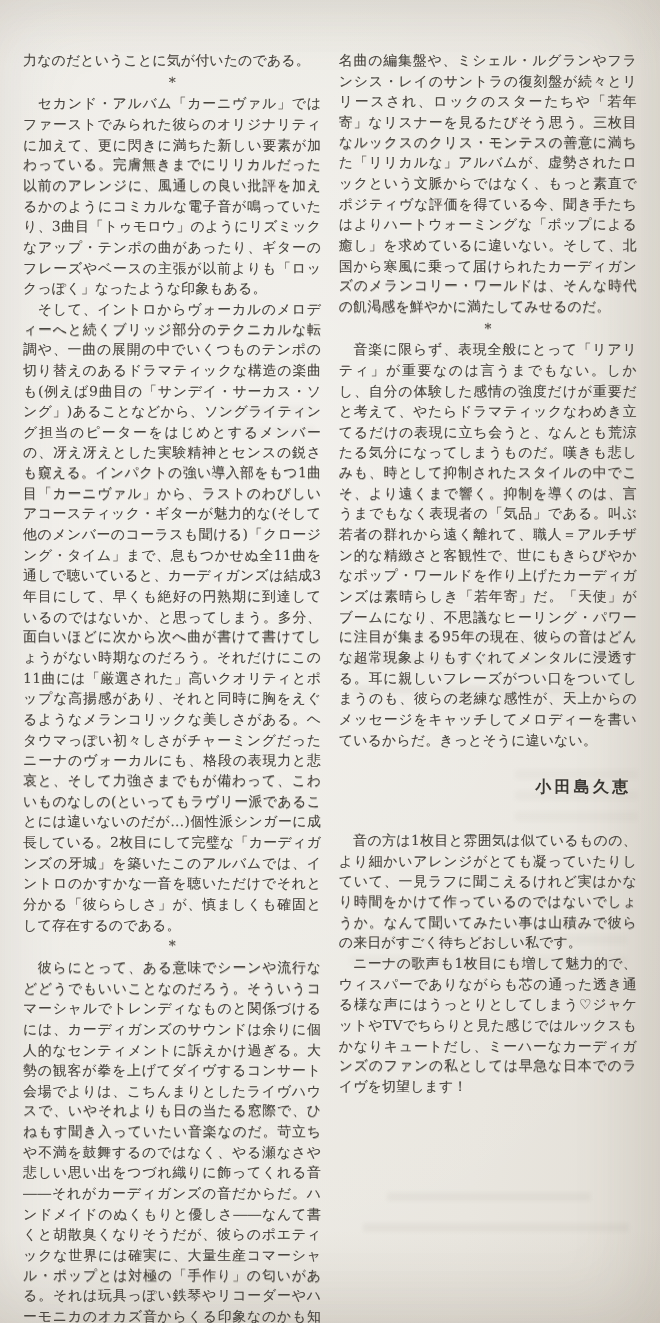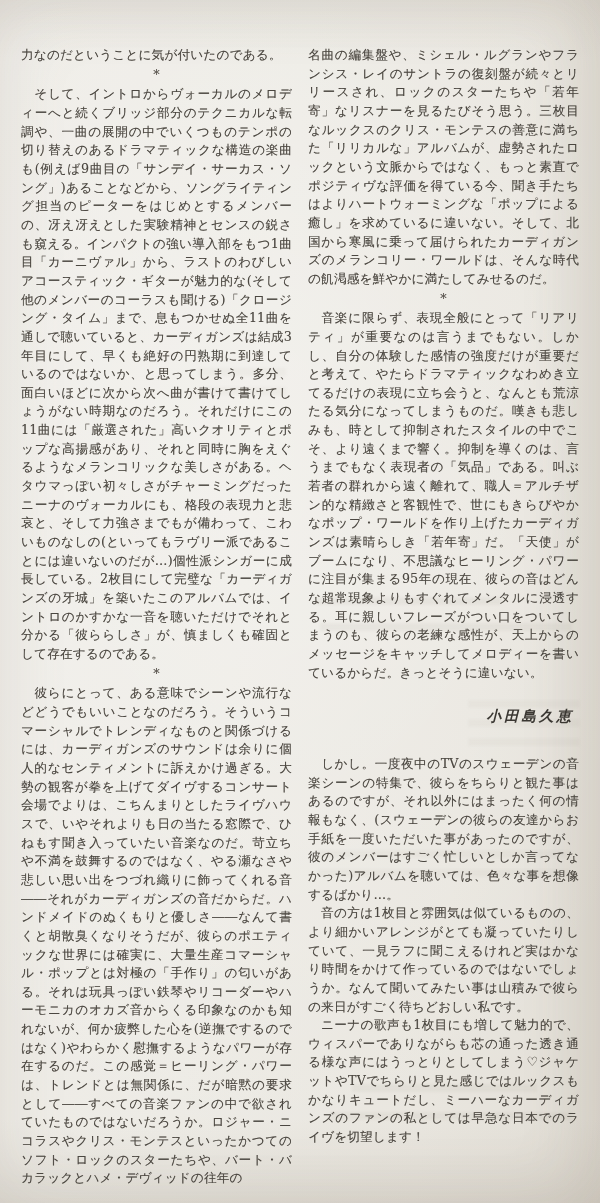--- a/index.html
+++ b/index.html
@@ -39,21 +39,21 @@
     display: block; text-align: center;
     margin: 1px 0; color: #55504a;
     letter-spacing: 0;
   }
   .signature {
     display: block; text-align: right;
     font-family: "DejaVu Sans", "Liberation Sans", sans-serif;
     font-weight: bold; color: #3a3732;
     text-shadow: none;
   }
-  .sig-1 { margin: 25px 5px 29px 0; font-size: 14.5px; letter-spacing: 3px; font-style: italic; }
+  .sig-1 { margin: 25px 5px 29px 0; font-size: 14.5px; letter-spacing: 3px; }
   .ghost {
     position: absolute; pointer-events: none; z-index: 1;
     filter: blur(1.7px); opacity: 0.45;
     background: repeating-linear-gradient(180deg,
       rgba(128,121,109,0.16) 0px, rgba(128,121,109,0.16) 8px,
       rgba(128,121,109,0) 8px, rgba(128,121,109,0) 19px);
   }
   .ghost-a { left: 316px; top: 597px;  width: 185px; height: 11px; }
   .ghost-b { left: 320px; top: 623px;  width: 252px; height: 12px; }
   .ghost-c { left: 468px; top: 700px;  width: 112px; height: 56px; opacity: 0.3; }
@@ -71,29 +71,29 @@
   <div class="ghost ghost-b"></div>
   <div class="ghost ghost-c"></div>
   <div class="ghost ghost-d"></div>
   <div class="ghost ghost-e"></div>
   <div class="ghost ghost-f"></div>
   <div class="ghost ghost-g"></div>
 
   <div class="column col-left">
     <p>力なのだということに気が付いたのである。</p>
     <span class="sep">*</span>
+    <p>　セカンド・アルバム「カーニヴァル」ではファーストでみられた彼らのオリジナリティに加えて、更に閃きに満ちた新しい要素が加わっている。完膚無きまでにリリカルだった以前のアレンジに、風通しの良い批評を加えるかのようにコミカルな電子音が鳴っていたり、3曲目「トゥモロウ」のようにリズミックなアップ・テンポの曲があったり、ギターのフレーズやベースの主張が以前よりも「ロックっぽく」なったような印象もある。</p>
     <p>　そして、イントロからヴォーカルのメロディーへと続くブリッジ部分のテクニカルな転調や、一曲の展開の中でいくつものテンポの切り替えのあるドラマティックな構造の楽曲も(例えば9曲目の「サンデイ・サーカス・ソング」)あることなどから、ソングライティング担当のピーターをはじめとするメンバーの、冴え冴えとした実験精神とセンスの鋭さも窺える。インパクトの強い導入部をもつ1曲目「カーニヴァル」から、ラストのわびしいアコースティック・ギターが魅力的な(そして他のメンバーのコーラスも聞ける)「クロージング・タイム」まで、息もつかせぬ全11曲を通しで聴いていると、カーディガンズは結成3年目にして、早くも絶好の円熟期に到達しているのではないか、と思ってしまう。多分、面白いほどに次から次へ曲が書けて書けてしょうがない時期なのだろう。それだけにこの11曲には「厳選された」高いクオリティとポップな高揚感があり、それと同時に胸をえぐるようなメランコリックな美しさがある。ヘタウマっぽい初々しさがチャーミングだったニーナのヴォーカルにも、格段の表現力と悲哀と、そして力強さまでもが備わって、こわいものなしの(といってもラヴリー派であることには違いないのだが…)個性派シンガーに成長している。2枚目にして完璧な「カーディガンズの牙城」を築いたこのアルバムでは、イントロのかすかな一音を聴いただけでそれと分かる「彼ららしさ」が、慎ましくも確固として存在するのである。</p>
     <span class="sep">*</span>
     <p>　彼らにとって、ある意味でシーンや流行などどうでもいいことなのだろう。そういうコマーシャルでトレンディなものと関係づけるには、カーディガンズのサウンドは余りに個人的なセンティメントに訴えかけ過ぎる。大勢の観客が拳を上げてダイヴするコンサート会場でよりは、こちんまりとしたライヴハウスで、いやそれよりも日の当たる窓際で、ひねもす聞き入っていたい音楽なのだ。苛立ちや不満を鼓舞するのではなく、やる瀬なさや悲しい思い出をつづれ織りに飾ってくれる音――それがカーディガンズの音だからだ。ハンドメイドのぬくもりと優しさ――なんて書くと胡散臭くなりそうだが、彼らのポエティックな世界には確実に、大量生産コマーシャル・ポップとは対極の「手作り」の匂いがある。それは玩具っぽい鉄琴やリコーダーやハーモニカのオカズ音からくる印象なのかも知れないが、何か疲弊した心を(逆撫でするのではなく)やわらかく慰撫するようなパワーが存在するのだ。この感覚＝ヒーリング・パワーは、トレンドとは無関係に、だが暗黙の要求として――すべての音楽ファンの中で欲されていたものではないだろうか。ロジャー・ニコラスやクリス・モンテスといったかつてのソフト・ロックのスターたちや、バート・バカラックとハメ・デヴィッドの往年の</p>
   </div>
 
   <div class="column col-right">
     <p>名曲の編集盤や、ミシェル・ルグランやフランシス・レイのサントラの復刻盤が続々とリリースされ、ロックのスターたちや「若年寄」なリスナーを見るたびそう思う。三枚目なルックスのクリス・モンテスの善意に満ちた「リリカルな」アルバムが、虚勢されたロックという文脈からではなく、もっと素直でポジティヴな評価を得ている今、聞き手たちはよりハートウォーミングな「ポップによる癒し」を求めているに違いない。そして、北国から寒風に乗って届けられたカーディガンズのメランコリー・ワールドは、そんな時代の飢渇感を鮮やかに満たしてみせるのだ。</p>
     <span class="sep">*</span>
     <p>　音楽に限らず、表現全般にとって「リアリティ」が重要なのは言うまでもない。しかし、自分の体験した感情の強度だけが重要だと考えて、やたらドラマティックなわめき立てるだけの表現に立ち会うと、なんとも荒涼たる気分になってしまうものだ。嘆きも悲しみも、時として抑制されたスタイルの中でこそ、より遠くまで響く。抑制を導くのは、言うまでもなく表現者の「気品」である。叫ぶ若者の群れから遠く離れて、職人＝アルチザン的な精緻さと客観性で、世にもきらびやかなポップ・ワールドを作り上げたカーディガンズは素晴らしき「若年寄」だ。「天使」がブームになり、不思議なヒーリング・パワーに注目が集まる95年の現在、彼らの音はどんな超常現象よりもすぐれてメンタルに浸透する。耳に親しいフレーズがつい口をついてしまうのも、彼らの老練な感性が、天上からのメッセージをキャッチしてメロディーを書いているからだ。きっとそうに違いない。</p>
     <span class="signature sig-1">小田島久恵</span>
-    <p>　しかし。一度夜中のTVのスウェーデンの音楽シーンの特集で、彼らをちらりと観た事はあるのですが、それ以外にはまったく何の情報もなく、(スウェーデンの彼らの友達からお手紙を一度いただいた事があったのですが、彼のメンバーはすごく忙しいとしか言ってなかった)アルバムを聴いては、色々な事を想像するばかり…。</p>
     <p>　音の方は1枚目と雰囲気は似ているものの、より細かいアレンジがとても凝っていたりしていて、一見ラフに聞こえるけれど実はかなり時間をかけて作っているのではないでしょうか。なんて聞いてみたい事は山積みで彼らの来日がすごく待ちどおしい私です。</p>
     <p>　ニーナの歌声も1枚目にも増して魅力的で、ウィスパーでありながらも芯の通った透き通る様な声にはうっとりとしてしまう♡ジャケットやTVでちらりと見た感じではルックスもかなりキュートだし、ミーハーなカーディガンズのファンの私としては早急な日本でのライヴを切望します！</p>
 
   </div>
 
 </div>
 
 </body></html>

